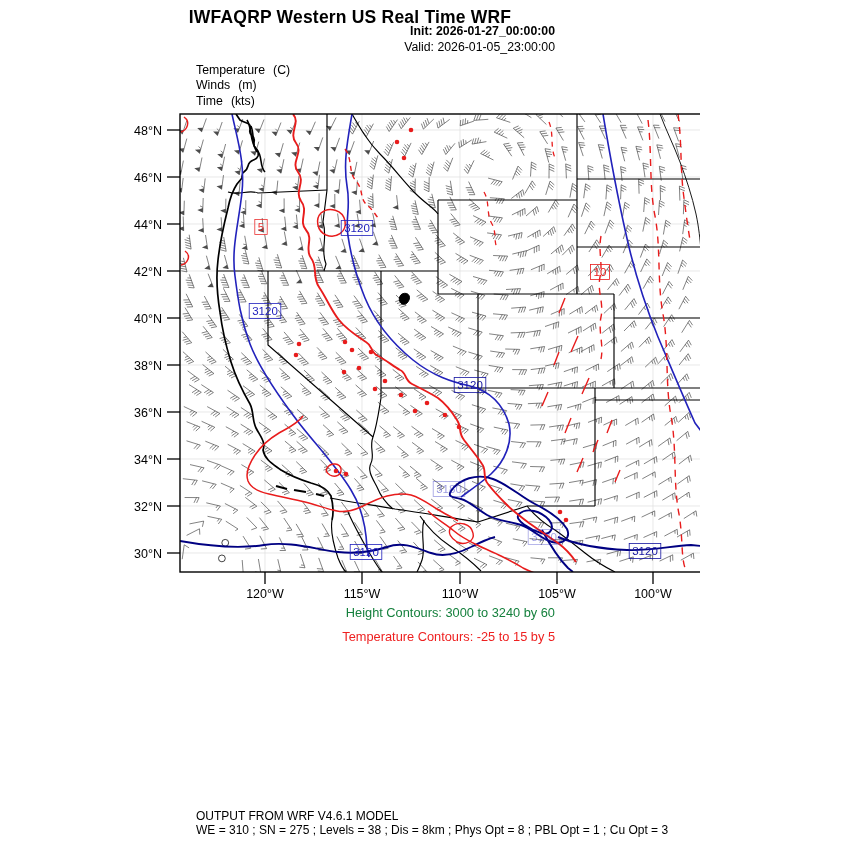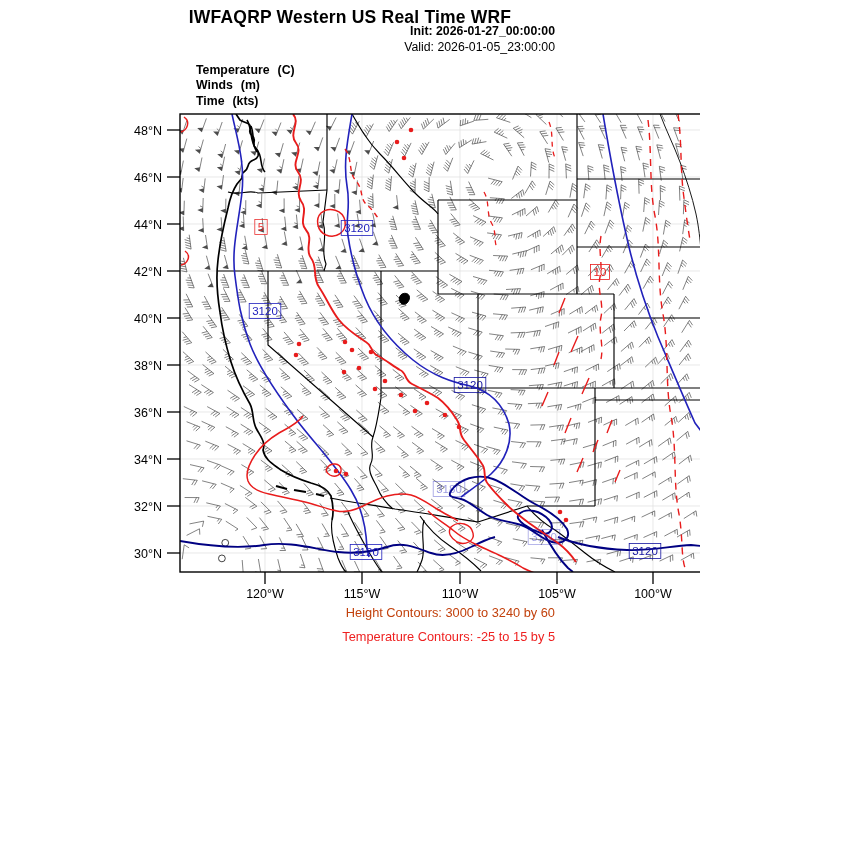--- a/index.html
+++ b/index.html
@@ -3,21 +3,21 @@
 <meta charset="utf-8">
 <style>
   html,body{margin:0;padding:0;background:#fff;}
   .page{position:relative;width:700px;height:850px;background:#fff;overflow:hidden;
         font-family:"Liberation Sans",sans-serif;color:#000;}
   .hdr-title{position:absolute;left:150px;top:7px;width:400px;text-align:center;
              font-size:17.5px;font-weight:bold;letter-spacing:.2px;}
   .hdr-times{position:absolute;right:145px;top:24px;text-align:right;font-size:12.3px;line-height:15.5px;}
   .hdr-times .init{font-weight:bold;}
   .hdr-times .valid{font-weight:normal;}
-  .legend{position:absolute;left:196px;top:63px;font-size:12.3px;line-height:15.4px;font-weight:bold;}
+  .legend{position:absolute;left:196px;top:63px;font-size:12.3px;line-height:15.4px;}
   .legend .row span.nm{margin-right:8px;}
   .cap{position:absolute;right:145px;text-align:right;font-size:12.8px;}
   .cap-h{top:605px;}
   .cap-t{top:629px;}
   .footer{position:absolute;left:196px;top:809px;font-size:12px;line-height:14.4px;color:#000;}
   svg{position:absolute;left:0;top:0;}
   svg text{font-family:"Liberation Sans",sans-serif;}
 </style>
 </head>
 <body>
@@ -201,16 +201,20 @@
         <text x="362" y="598" text-anchor="middle" font-size="12.5px" fill="#000">115°W</text>
         <path d="M460,572 L460,584" stroke="#000" stroke-width="1.3" fill="none"></path>
         <text x="460" y="598" text-anchor="middle" font-size="12.5px" fill="#000">110°W</text>
         <path d="M557,572 L557,584" stroke="#000" stroke-width="1.3" fill="none"></path>
         <text x="557" y="598" text-anchor="middle" font-size="12.5px" fill="#000">105°W</text>
         <path d="M653,572 L653,584" stroke="#000" stroke-width="1.3" fill="none"></path>
         <text x="653" y="598" text-anchor="middle" font-size="12.5px" fill="#000">100°W</text>
       </g>
   </svg>
 
-  <div class="cap cap-h" style="color: #c2410c; margin-left: 24px;">Height Contours: 3000 to 3240 by 60</div>
+  <div class="cap cap-h" style="color: #15803d; margin-left: 24px;">Height Contours: 3000 to 3240 by 60</div>
   <div class="cap cap-t" style="color: rgb(238, 32, 32);">Temperature Contours: -25 to 15 by 5</div>
 
+  <div class="footer">
+    <div>OUTPUT FROM WRF V4.6.1 MODEL</div>
+    <div>WE = 310 ; SN = 275 ; Levels = 38 ; Dis = 8km ; Phys Opt = 8 ; PBL Opt = 1 ; Cu Opt = 3</div>
+  </div>
 </div>
 
 </body></html>

